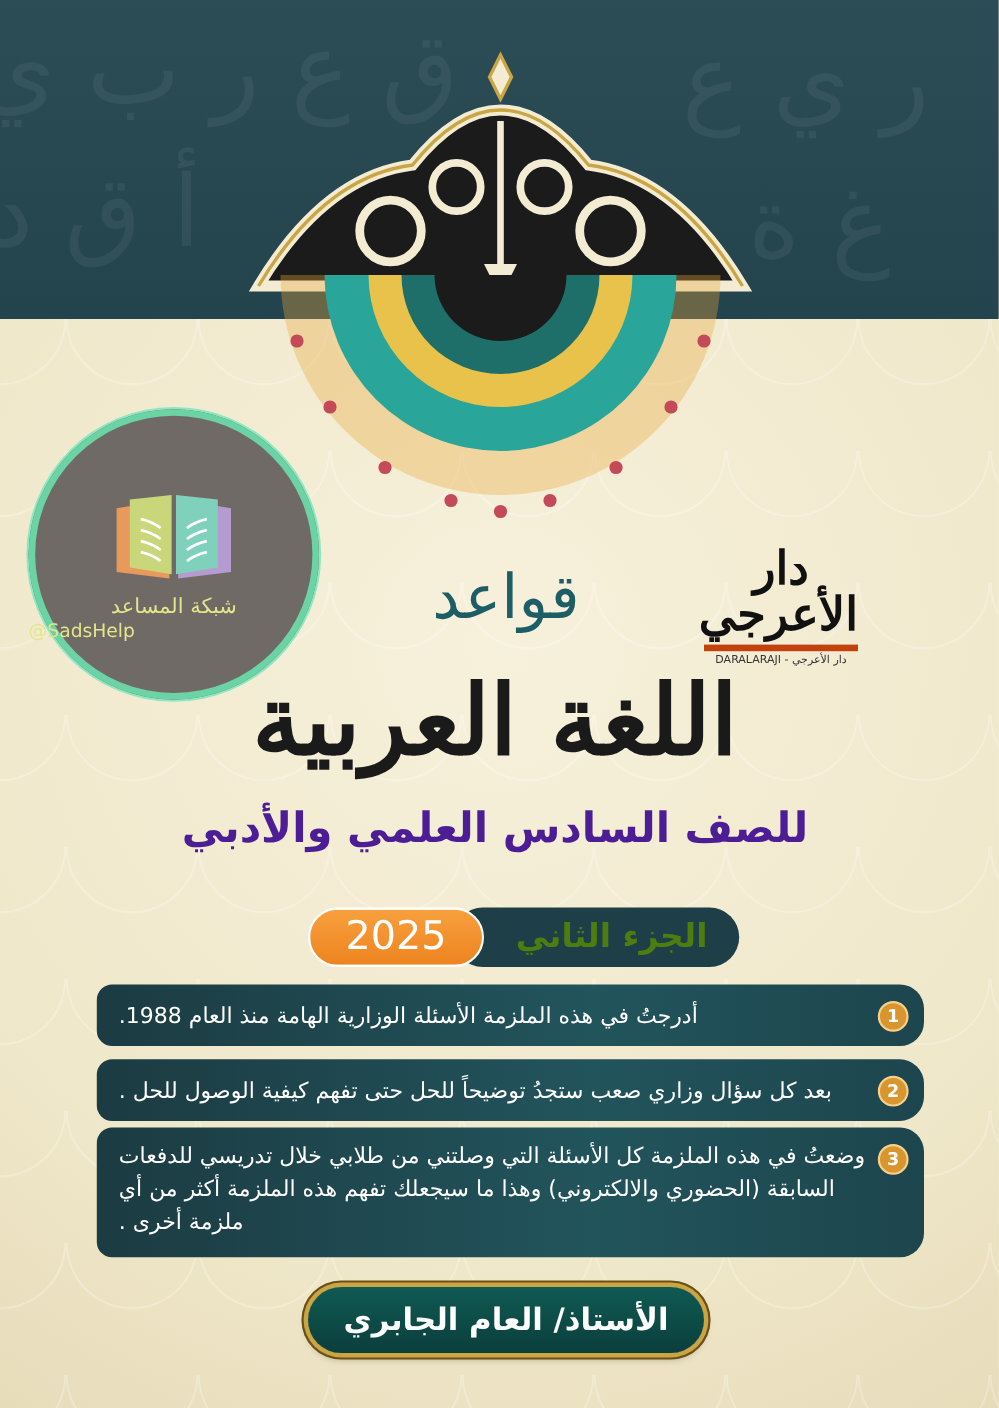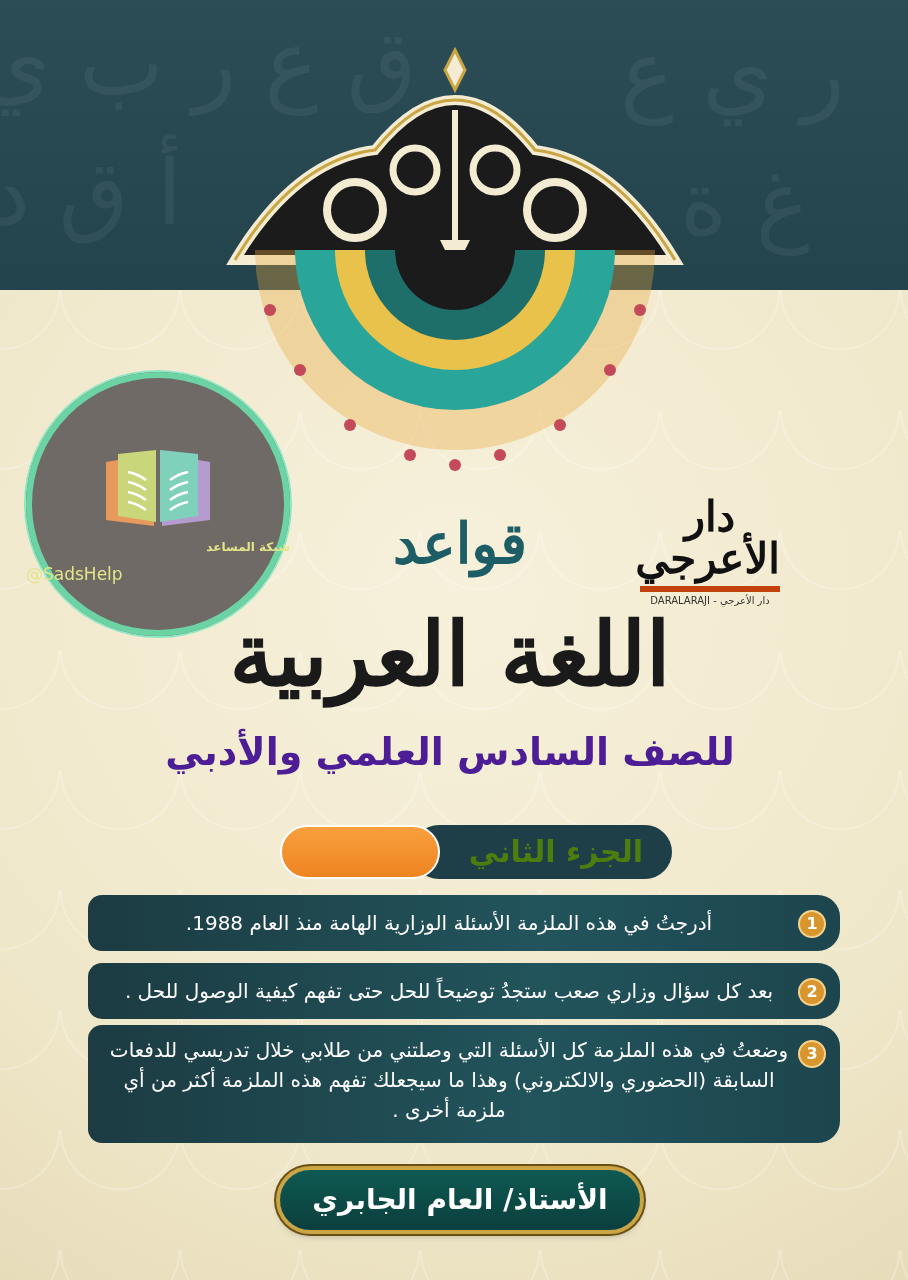--- a/index.html
+++ b/index.html
@@ -13,38 +13,38 @@
      radial-gradient(circle at 120px 0,transparent 58px,rgba(255,255,255,.9) 59px,transparent 61px);
      background-size:120px 120px;}
   .ornament{position:absolute;left:215px;top:40px;width:480px;height:240px;}
   .mandala{position:absolute;left:240px;top:250px;width:430px;height:250px;}
   .publisher{position:absolute;left:640px;top:455px;width:140px;text-align:center;direction:rtl;}
   .publisher .logo{font-family:"DejaVu Serif",serif;font-size:42px;font-weight:bold;color:#111;line-height:1;margin-top:41px;}
   .publisher .sub{font-size:10px;color:#333;border-top:6px solid #c2410c;padding-top:3px;margin-top:6px;direction:ltr;}
   .badge{position:absolute;left:26px;top:372px;width:264px;height:264px;border-radius:50%;background:#6f6a66;
      box-shadow:0 0 0 6px #6bd3a4 inset, 0 0 0 2px #8ee6c3;}
   .badge .book{position:absolute;left:76px;top:78px;width:112px;height:80px;}
-  .badge .name{position:absolute;left:0;right:0;top:168px;font-size:12px;color:#e3e58a;font-weight:bold;}
+  .badge .name{position:absolute;left:0;right:0;top:168px;text-align:center;font-size:19px;color:#e3e58a;font-weight:normal;}
   .badge .handle{position:absolute;left:0;right:0;top:192px;font-size:17px;color:#e3e58a;direction:ltr;}
-  .title1{position:absolute;left:300px;top:510px;width:320px;text-align:center;font-family:"DejaVu Serif",serif;font-size:56px;font-weight:bold;color:#1d5d66;}
+  .title1{position:absolute;left:300px;top:510px;width:320px;text-align:center;font-family:"DejaVu Serif",serif;font-size:56px;font-weight:normal;color:#1d5d66;}
   .title2{position:absolute;left:140px;top:602px;width:620px;text-align:center;font-family:"DejaVu Serif",serif;font-size:88px;font-weight:bold;color:#1a1a1a;letter-spacing:2px;}
   .subtitle{position:absolute;left:150px;top:730px;width:600px;text-align:center;font-size:38px;font-weight:bold;color:#4c1d95;}
   .partbar{position:absolute;left:280px;top:825px;width:392px;height:54px;}
   .partbar .dark{position:absolute;right:0;top:0;width:260px;height:54px;background:#1e3f47;border-radius:27px;}
   .partbar .orange{position:absolute;left:0;top:0;width:160px;height:54px;background:linear-gradient(180deg,#f7a03d,#ee8420);border-radius:27px;border:2px solid #fff;box-sizing:border-box;}
   .partbar .year{position:absolute;left:0;top:0;width:160px;height:54px;line-height:54px;text-align:center;color:#fff;font-size:36px;direction:ltr;}
   .partbar .part{position:absolute;right:0;top:0;width:232px;height:54px;line-height:54px;text-align:center;color:#4d7c0f;font-size:30px;font-weight:bold;}
   .note{position:absolute;left:88px;width:752px;background:linear-gradient(90deg,#1c3b42,#22545c 60%,#1d454d);border-radius:14px 22px 22px 14px;color:#fff;box-sizing:border-box;padding:0 18px 0 16px;}
   .note1{top:895px;height:56px;}
   .note2{top:963px;height:56px;}
   .note3{top:1025px;height:118px;}
   .note .num{position:absolute;right:14px;width:24px;height:24px;border-radius:50%;background:#d9962f;color:#fff;font-weight:bold;font-size:16px;text-align:center;line-height:24px;border:2px solid #f6d18b;}
   .note1 .num,.note2 .num{top:15px;}
   .note3 .num{top:15px;}
-  .note .txt{position:absolute;right:50px;left:20px;font-size:20px;line-height:30px;text-align:center;}
+  .note .txt{position:absolute;right:50px;left:20px;font-size:20px;line-height:30px;text-align:left;}
   .note1 .txt,.note2 .txt{top:13px;white-space:nowrap;}
   .note3 .txt{top:10px;}
   .author{position:absolute;left:280px;top:1170px;width:360px;height:60px;border-radius:30px;background:linear-gradient(180deg,#0f5a52,#0b3e3d);
     box-shadow:0 0 0 4px #c9a543,0 0 0 6px #6b4f17,0 4px 8px rgba(0,0,0,.4);}
   .author .lbl{position:absolute;left:0;right:0;top:0;line-height:60px;text-align:center;color:#fff;font-size:28px;font-weight:bold;}
 </style>
 </head>
 <body>
 
 <div class="topband">
@@ -116,20 +116,21 @@
 </div>
 
 <div class="title1">قواعد</div>
 <div class="title2">اللغة العربية</div>
 <div class="subtitle">للصف السادس العلمي والأدبي</div>
 
 <div class="partbar">
   <div class="dark"></div>
   <div class="part">الجزء الثاني</div>
   <div class="orange"></div>
+  <div class="year">2025</div>
 </div>
 
 <div class="note note1">
   <div class="num">1</div>
   <div class="txt">أدرجتُ في هذه الملزمة الأسئلة الوزارية الهامة منذ العام 1988.</div>
 </div>
 <div class="note note2">
   <div class="num">2</div>
   <div class="txt">بعد كل سؤال وزاري صعب ستجدُ توضيحاً للحل حتى تفهم كيفية الوصول للحل .</div>
 </div>

